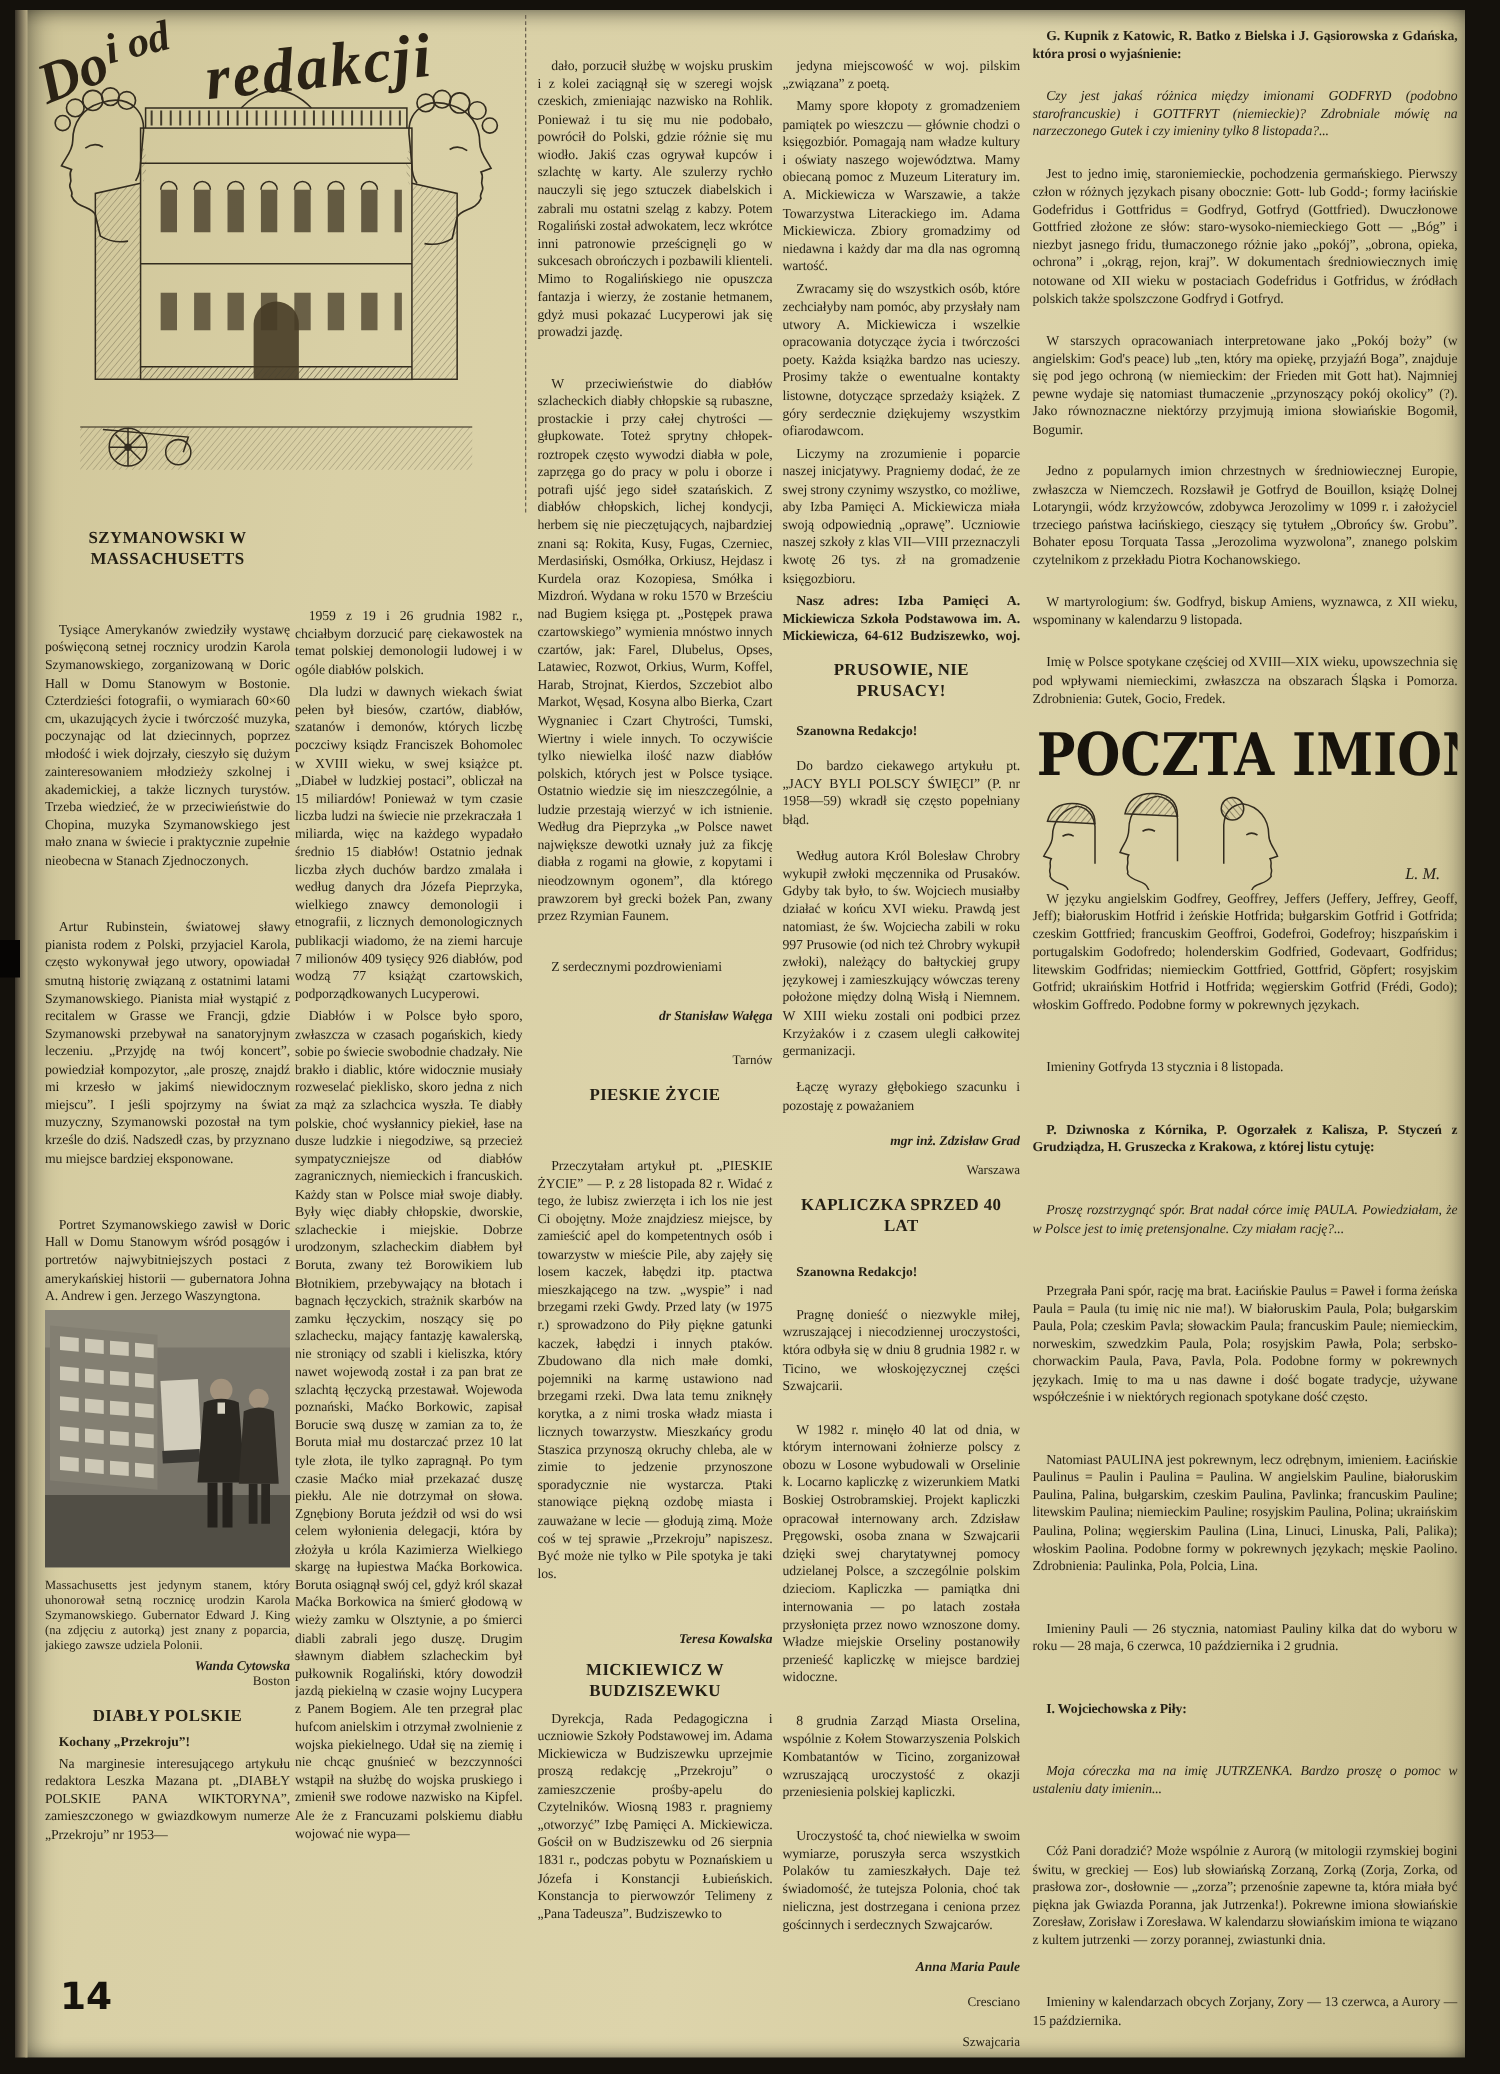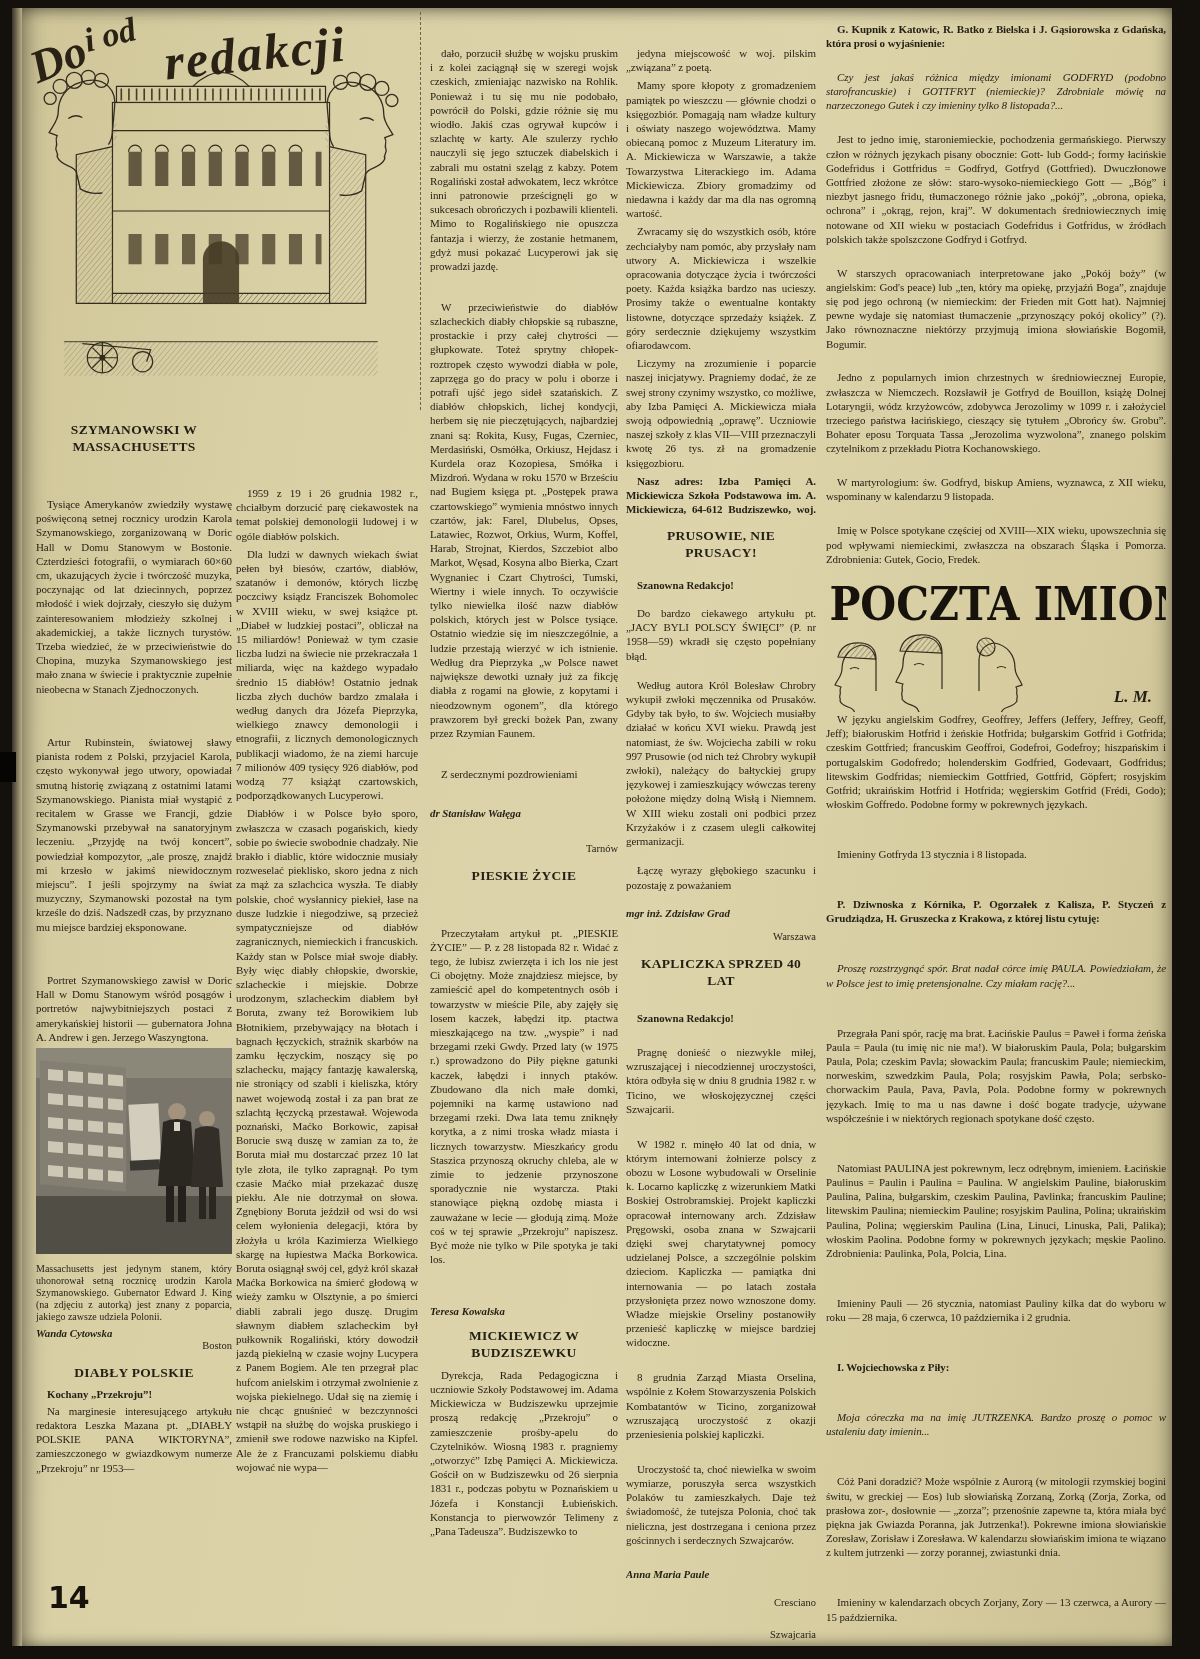--- a/index.html
+++ b/index.html
@@ -33,29 +33,29 @@
   .sb  { justify-content:space-between; }
   .ss  { justify-content:flex-start; }
 
   .blk { margin:0 0 4px; }
   .blk-p, .blk-pb, .blk-pi, .blk-addr { font-size:11px; line-height:14.2px; text-align:justify; text-indent:11px; letter-spacing:-0.1px; hyphens:auto; }
   .blk-pb { font-weight:bold; }
   .blk-pi { font-style:italic; }
   .blk-addr { font-weight:bold; }
   .blk-h { font-size:13.5px; font-weight:bold; text-align:center; line-height:1.25; margin:10px 4px 6px; letter-spacing:.3px; }
   .blk-cap { font-size:10px; line-height:12px; text-align:justify; margin-top:5px; }
-  .blk-sig { font-size:10.8px; font-weight:bold; font-style:italic; text-align:left; margin-bottom:1px; }
+  .blk-sig { font-size:10.8px; font-weight:bold; font-style:italic; text-align:right; margin-bottom:1px; }
   .blk-sigloc { font-size:10.5px; text-align:right; }
   .blk-salut { font-size:10.8px; font-weight:bold; text-indent:11px; }
   .blk-bighead { font-family:"DejaVu Serif", serif; font-weight:bold; font-size:42px; white-space:nowrap; text-align:center;
     transform:scale(.98,1.12); transform-origin:center top; margin:6px 0 4px; color:#17130c; }
 
   .photo-block { width:196px; height:206px; overflow:hidden; background:#79756a; }
   .faces-row { position:relative; height:88px; }
-  .poczta-byline { position:absolute; right:14px; bottom:10px; font-size:17px; font-weight:bold; font-style:italic; }
+  .poczta-byline { position:absolute; right:14px; bottom:10px; font-size:13px; font-weight:normal; font-style:italic; }
 
   .page-number { position:absolute; left:28px; top:1572px; font-family:"DejaVu Sans", sans-serif; font-weight:bold; font-size:30px; color:#17130c; }
 </style>
 </head>
 <body>
 
 <div class="paper">
 
   <div class="illo">
     <svg class="illo-svg" viewBox="0 0 392 400" width="398" height="402">

